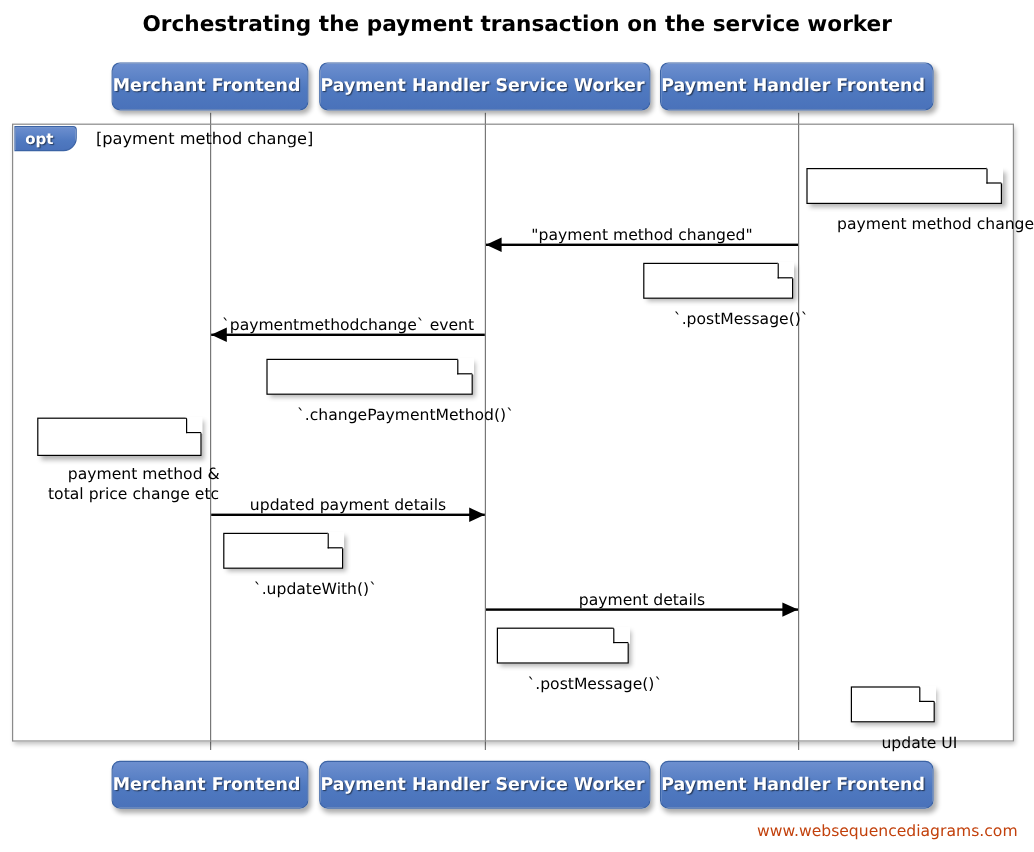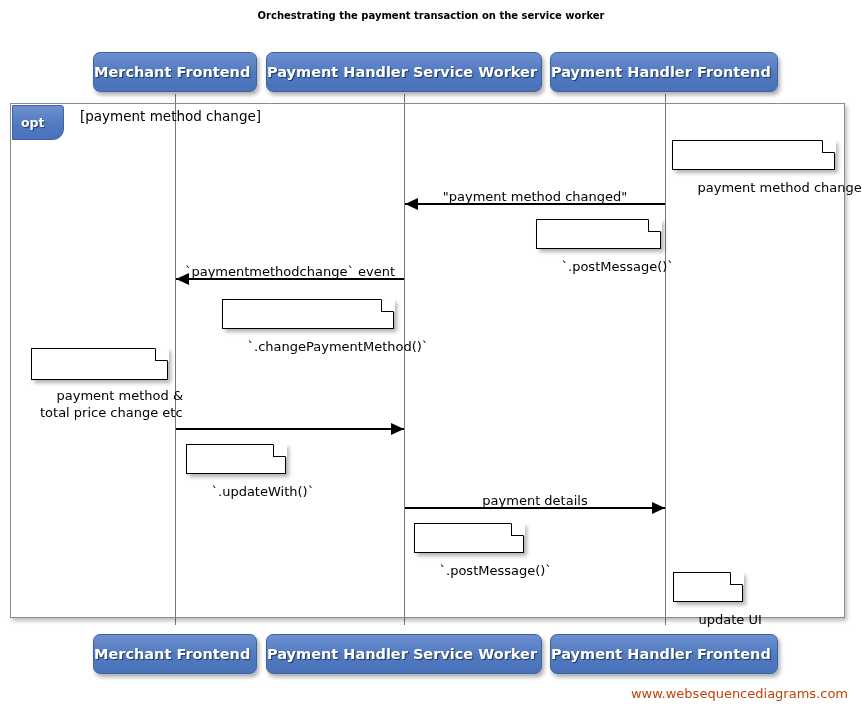--- a/index.html
+++ b/index.html
@@ -19,21 +19,21 @@
     overflow: hidden;
   }
 
   
   #diagram-title {
     position: absolute;
     left: 0;
     top: 10px;
     width: 862px;
     text-align: center;
-    font-size: 10px;
+    font-size: 18px;
     font-weight: bold;
     color: #000000;
     letter-spacing: 0px;
   }
 
   
   .participant {
     position: absolute;
     box-sizing: border-box;
     background: linear-gradient(to bottom, #6d8fcf 0%, #4f79c0 55%, #4a72ba 100%);
@@ -174,21 +174,21 @@
     <span>Merchant Frontend</span>
   </div>
   <div class="participant" style="left:266px; top:52px; width:276px; height:40px;">
     <span>Payment Handler Service Worker</span>
   </div>
   <div class="participant" style="left:550px; top:52px; width:228px; height:40px;">
     <span>Payment Handler Frontend</span>
   </div>
 
   <div id="opt-frame" style="left:10px; top:103px; width:835px; height:515px;"></div>
-  <div id="opt-tag" style="left:12px; top:105px; width:52px; height:35px;">
+  <div id="opt-tag" style="left:12px; top:105px; width:52px; height:21px;">
     <span>opt</span>
   </div>
   <div id="opt-guard" style="left:80px; top:108px;">[payment method change]</div>
 
   <div class="note" style="left:672px; top:140px; width:163px; height:30px;">
     <span class="fold-cut"></span><span class="fold"></span>
     <span>payment method changed</span>
   </div>
 
   <div class="msg-label" style="left:405px; top:189px; width:260px;">"payment method changed"</div>
@@ -208,38 +208,39 @@
     <span class="fold-cut"></span><span class="fold"></span>
     <span>`.changePaymentMethod()`</span>
   </div>
 
   <div class="note" style="left:31px; top:348px; width:137px; height:32px;">
     <span class="fold-cut"></span><span class="fold"></span>
     <span>payment method &amp;
 total price change etc</span>
   </div>
 
+  <div class="msg-label" style="left:176px; top:414px; width:228px;">updated payment details</div>
   <div class="msg-line" style="left:176px; top:428px; width:228px;"></div>
   <div class="msg-head right" style="left:391px; top:423px;"></div>
 
   <div class="note" style="left:186px; top:444px; width:100px; height:30px;">
     <span class="fold-cut"></span><span class="fold"></span>
     <span>`.updateWith()`</span>
   </div>
 
   <div class="msg-label" style="left:405px; top:493px; width:260px;">payment details</div>
   <div class="msg-line" style="left:405px; top:507px; width:260px;"></div>
   <div class="msg-head right" style="left:652px; top:502px;"></div>
 
   <div class="note" style="left:414px; top:523px; width:110px; height:30px;">
     <span class="fold-cut"></span><span class="fold"></span>
     <span>`.postMessage()`</span>
   </div>
 
-  <div class="note" style="left:673px; top:572px; width:70px; height:30px;">
+  <div class="note" style="left:709px; top:572px; width:70px; height:30px;">
     <span class="fold-cut"></span><span class="fold"></span>
     <span>update UI</span>
   </div>
 
   <div class="participant" style="left:93px; top:634px; width:164px; height:40px;">
     <span>Merchant Frontend</span>
   </div>
   <div class="participant" style="left:266px; top:634px; width:276px; height:40px;">
     <span>Payment Handler Service Worker</span>
   </div>

